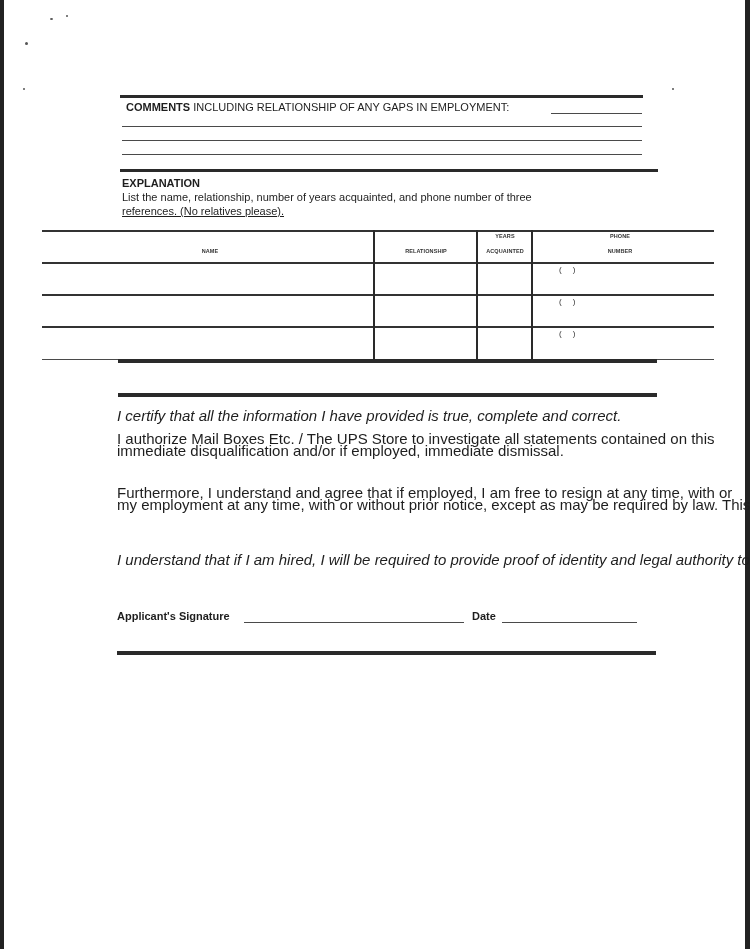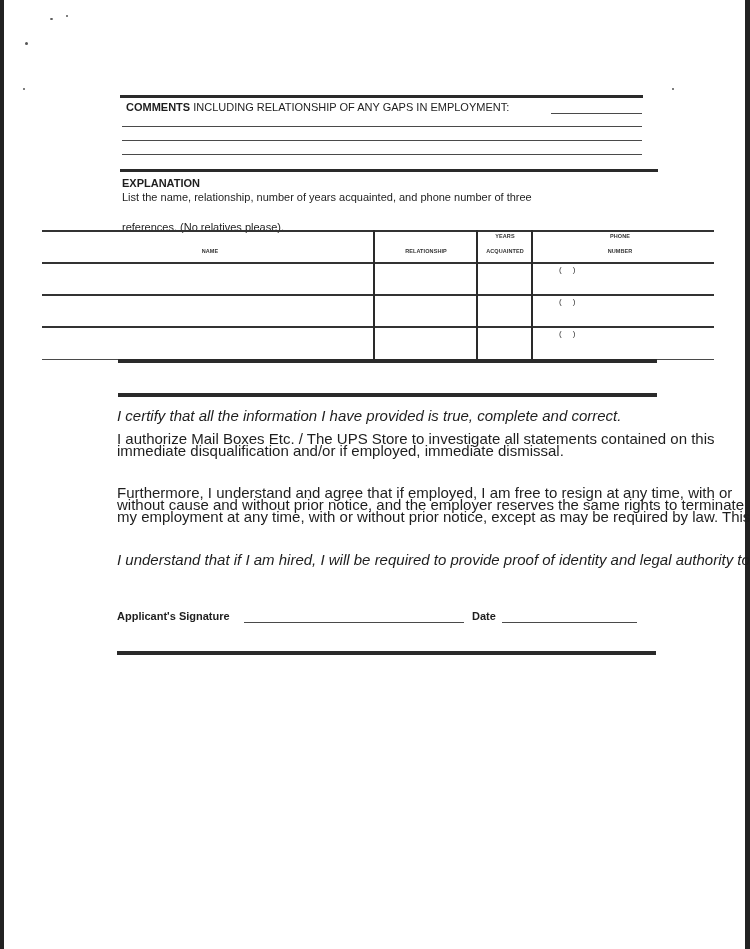--- a/index.html
+++ b/index.html
@@ -40,21 +40,21 @@
   <span class="bold">COMMENTS</span><span> INCLUDING RELATIONSHIP OF ANY GAPS IN EMPLOYMENT:</span>
 </div>
 <div class="rule-thin" style="left:551px;top:113px;width:91px;"></div>
 <div class="rule-thin" style="left:122px;top:126px;width:520px;"></div>
 <div class="rule-thin" style="left:122px;top:140px;width:520px;"></div>
 <div class="rule-thin" style="left:122px;top:154px;width:520px;"></div>
 <div class="rule-thick" style="left:120px;top:169px;width:538px;"></div>
 
 <div class="abs t11 bold" style="left:122px;top:177px;">EXPLANATION</div>
 <div class="abs t11" style="left:122px;top:191px;white-space:nowrap;">List the name, relationship, number of years acquainted, and phone number of three</div>
-<div class="abs t11" style="left:122px;top:221px;white-space:nowrap;">references. (No relatives please).</div>
+<div class="abs t11" style="left:122px;top:205px;white-space:nowrap;text-decoration:underline;">references. (No relatives please).</div>
 
 <div>
 
   <div class="rule-med" style="left:42px;top:230px;width:672px;"></div>
   <div class="rule-med" style="left:42px;top:262px;width:672px;"></div>
   <div class="rule-med" style="left:42px;top:294px;width:672px;"></div>
   <div class="rule-med" style="left:42px;top:326px;width:672px;"></div>
   <div class="rule-thin" style="left:42px;top:359px;width:672px;"></div>
   <div class="rule-thick" style="left:118px;top:359px;width:539px;height:4px;"></div>
 
@@ -95,21 +95,20 @@
 
 <div class="abs t10-5 ital" style="left:117px;top:410px;white-space:nowrap;">I certify that all the information I have provided is true, complete and correct.</div>
 
 <div class="abs t10-5" style="left:117px;top:433px;">
   <div style="white-space:nowrap;">I authorize Mail Boxes Etc. / The UPS Store to investigate all statements contained on this</div>
   <div style="white-space:nowrap;">immediate disqualification and/or if employed, immediate dismissal.</div>
 </div>
 
 <div class="abs t10-5" style="left:117px;top:487px;">
   <div style="white-space:nowrap;">Furthermore, I understand and agree that if employed, I am free to resign at any time, with or</div>
-  <div style="white-space:nowrap;">without cause and without prior notice, and the employer reserves the same rights to terminate</div>
   <div style="white-space:nowrap;">my employment at any time, with or without prior notice, except as may be required by law. This</div>
 </div>
 
 <div class="abs t10-5 ital" style="left:117px;top:554px;">
   <div style="white-space:nowrap;">I understand that if I am hired, I will be required to provide proof of identity and legal authority to</div>
 </div>
 
 <div class="abs t11 bold" style="left:117px;top:610px;white-space:nowrap;">Applicant's Signature</div>
 <div class="rule-thin" style="left:244px;top:622px;width:220px;"></div>
 <div class="abs" style="left:244px;top:608px;width:220px;height:14px;"></div>

